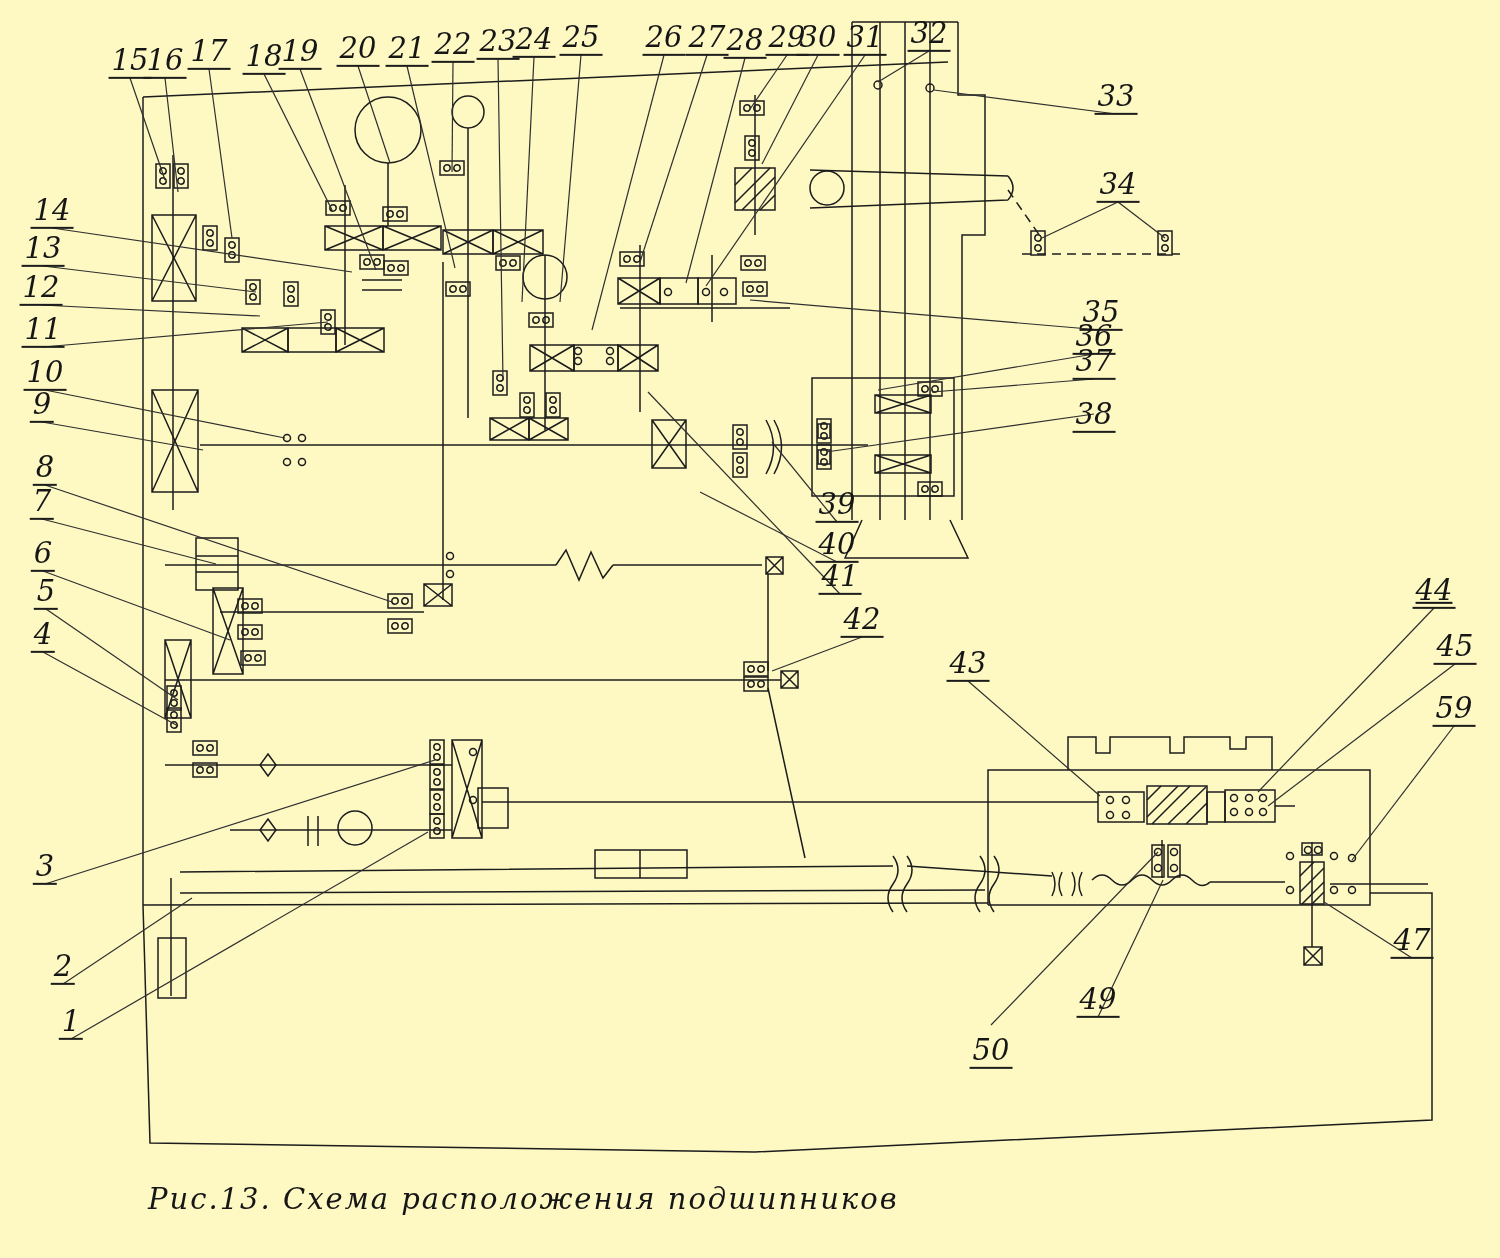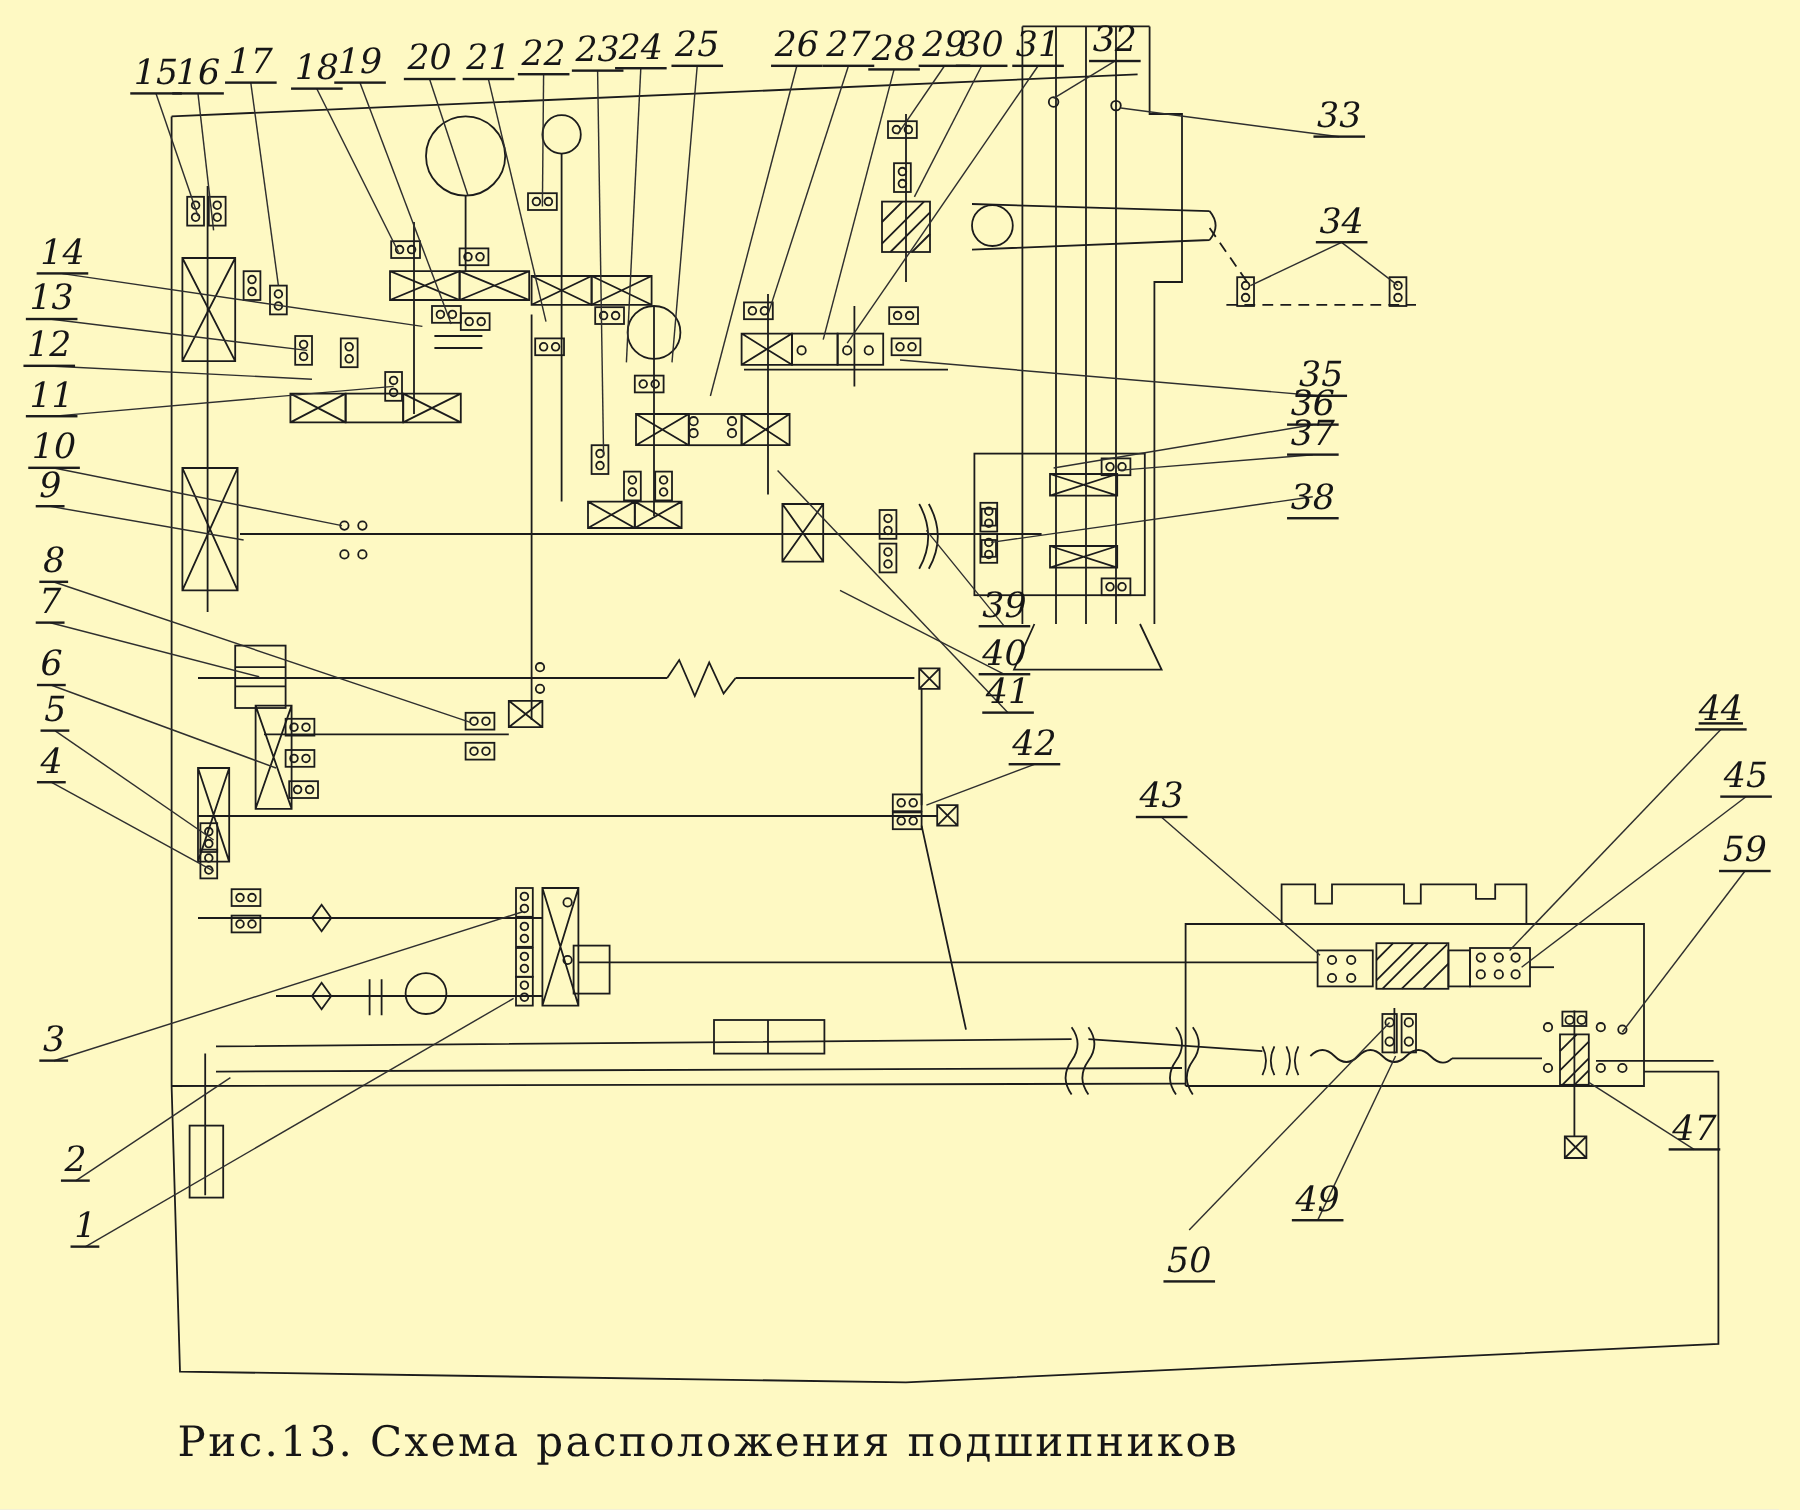--- a/index.html
+++ b/index.html
@@ -2,21 +2,21 @@
 <html><head>
 <meta charset="utf-8">
 <style>
   html,body{margin:0;padding:0;background:#e9e9e7;}
   .page{position:relative;width:1500px;height:1258px;margin:0 auto;background:#fef9c3;
         font-family:"DejaVu Serif",serif;color:#161616;overflow:hidden;}
   .page svg{position:absolute;left:0;top:0;}
   #callout-layer{position:absolute;left:0;top:0;width:100%;height:100%;pointer-events:none;}
   .callout{position:absolute;transform:translate(-50%,-55%);font-style:italic;font-size:29px;
            line-height:1;border-bottom:2px solid #1c1c1c;padding:0 3px 2px;white-space:nowrap;}
-  .caption{position:absolute;left:148px;top:1182px;font-size:35px;
+  .caption{position:absolute;left:148px;top:1182px;font-style:italic;font-size:29px;
            letter-spacing:2px;white-space:nowrap;}
   #leaders line{stroke:#2f2f2f;stroke-width:1.2px;}
   .gx,.pl,.ln{stroke:#1c1c1c;fill:none;}
   .dash{stroke-dasharray:9 6;}
 </style>
 </head>
 <body>
 
 <div class="page">
 

